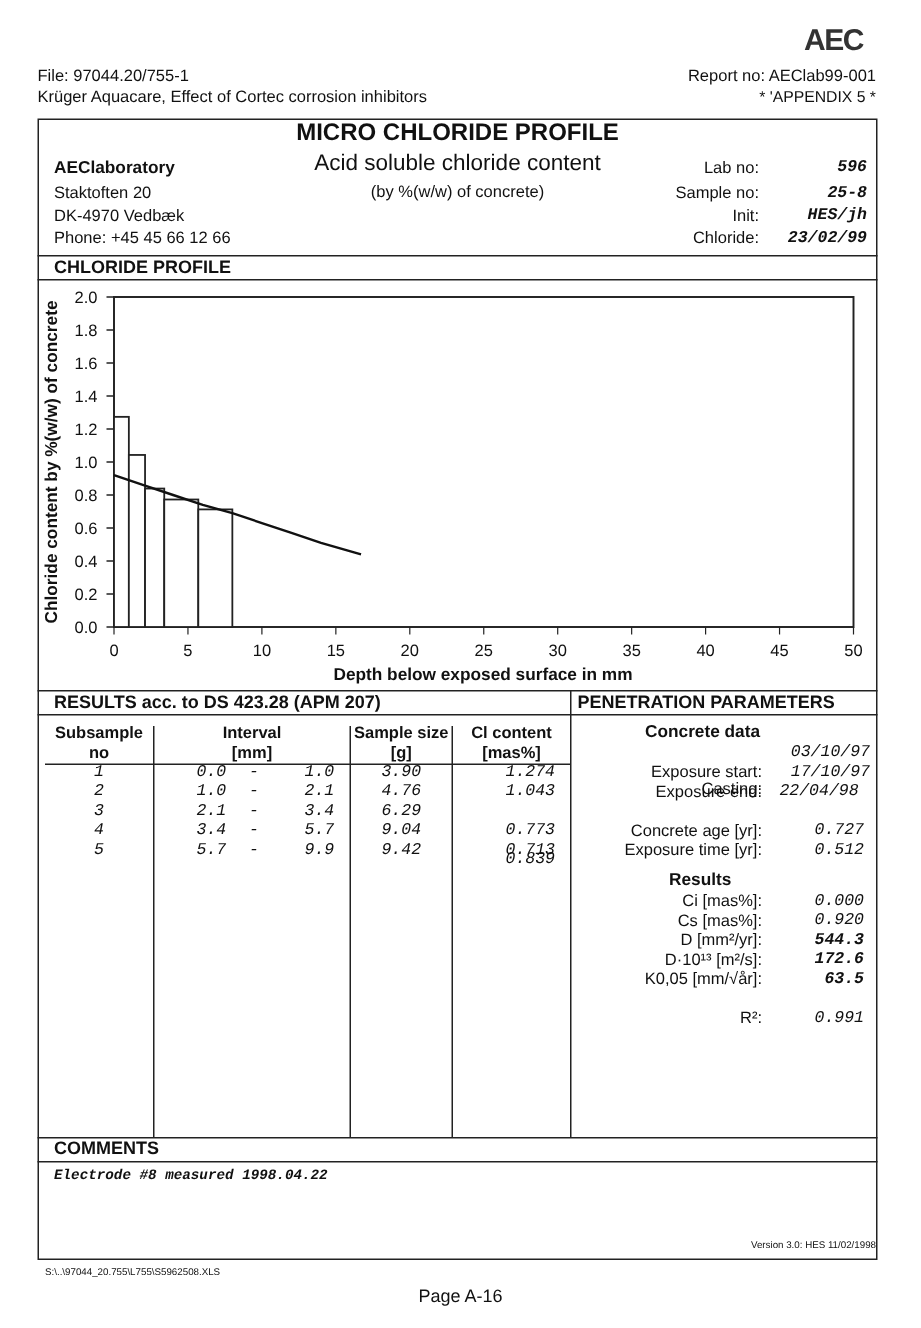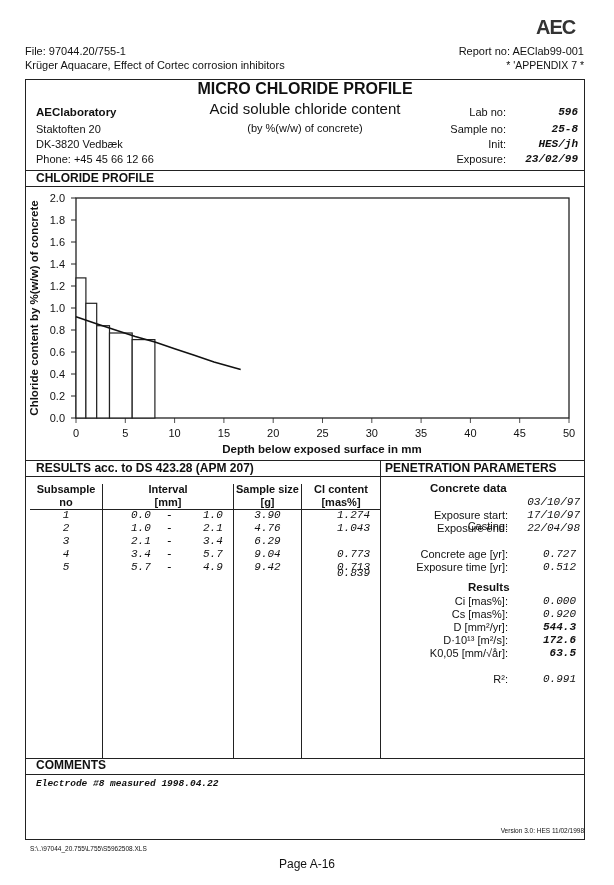--- a/index.html
+++ b/index.html
@@ -17,40 +17,40 @@
   .tbl-cell { position:absolute; font-size:11px; line-height:12.5px; }
   svg text { font-family:"Liberation Sans", sans-serif; }
 </style>
 </head>
 <body>
 
 <div class="abs logo" style="left:536px; top:16px;">AEC</div>
 <div class="abs" style="left:25px; top:45px; font-size:11px;">File: 97044.20/755-1</div>
 <div class="abs" style="left:25px; top:59px; font-size:11px;">Krüger Aquacare, Effect of Cortec corrosion inhibitors</div>
 <div class="abs right" style="right:30px; top:45px; font-size:11px;">Report no: AEClab99-001</div>
-<div class="abs right" style="right:30px; top:59px; font-size:10.5px;">* 'APPENDIX 7 *</div>
+<div class="abs right" style="right:30px; top:59px; font-size:10.5px;">* 'APPENDIX 5 *</div>
 
 <div class="frame"></div>
 
 <div class="abs center bold" style="left:25px; width:560px; top:80px; font-size:16px;">MICRO CHLORIDE PROFILE</div>
 <div class="abs center" style="left:25px; width:560px; top:100px; font-size:15px;">Acid soluble chloride content</div>
 <div class="abs center" style="left:25px; width:560px; top:122px; font-size:11px;">(by %(w/w) of concrete)</div>
 
 <div class="abs bold" style="left:36px; top:106px; font-size:11.5px;">AEClaboratory</div>
 <div class="abs" style="left:36px; top:123px; font-size:11px;">Staktoften 20</div>
-<div class="abs" style="left:36px; top:138px; font-size:11px;">DK-3820 Vedbæk</div>
+<div class="abs" style="left:36px; top:138px; font-size:11px;">DK-4970 Vedbæk</div>
 <div class="abs" style="left:36px; top:153px; font-size:11px;">Phone: +45 45 66 12 66</div>
 
 <div class="abs right" style="left:420px; width:86px; top:106px; font-size:11px;">Lab no:</div>
 <div class="abs right mono bold" style="left:510px; width:68px; top:106px; font-size:11px;">596</div>
 <div class="abs right" style="left:420px; width:86px; top:123px; font-size:11px;">Sample no:</div>
 <div class="abs right mono bold" style="left:510px; width:68px; top:123px; font-size:11px;">25-8</div>
 <div class="abs right" style="left:420px; width:86px; top:138px; font-size:11px;">Init:</div>
 <div class="abs right mono bold" style="left:510px; width:68px; top:138px; font-size:11px;">HES/jh</div>
-<div class="abs right" style="left:420px; width:86px; top:153px; font-size:11px;">Exposure:</div>
+<div class="abs right" style="left:420px; width:86px; top:153px; font-size:11px;">Chloride:</div>
 <div class="abs right mono bold" style="left:510px; width:68px; top:153px; font-size:11px;">23/02/99</div>
 
 <div class="hline" style="left:25px; width:560px; top:170px;"></div>
 <div class="section-bar" style="left:36px; top:170px;">CHLORIDE PROFILE</div>
 <div class="hline" style="left:25px; width:560px; top:186px;"></div>
 
 <svg class="abs" style="left:25px; top:187px;" width="560" height="272" viewBox="0 0 560 272">
 
   <rect x="51" y="11" width="493" height="220" fill="none" stroke="#222" stroke-width="1.3"></rect>
 
@@ -178,40 +178,40 @@
   <div class="tbl-cell mono" style="left:131px; top:548px;">3.4</div>
   <div class="tbl-cell mono" style="left:166px; top:548px;">-</div>
   <div class="tbl-cell mono" style="left:203px; top:548px;">5.7</div>
   <div class="tbl-cell center mono" style="left:234px; width:67px; top:548px;">9.04</div>
   <div class="tbl-cell right mono" style="left:302px; width:68px; top:548px;">0.773</div>
 </div>
 <div>
   <div class="tbl-cell center mono" style="left:30px; width:72px; top:561px;">5</div>
   <div class="tbl-cell mono" style="left:131px; top:561px;">5.7</div>
   <div class="tbl-cell mono" style="left:166px; top:561px;">-</div>
-  <div class="tbl-cell mono" style="left:203px; top:561px;">4.9</div>
+  <div class="tbl-cell mono" style="left:203px; top:561px;">9.9</div>
   <div class="tbl-cell center mono" style="left:234px; width:67px; top:561px;">9.42</div>
   <div class="tbl-cell right mono" style="left:302px; width:68px; top:561px;">0.713</div>
 </div>
 
 <div class="abs bold" style="left:430px; top:482px; font-size:11.5px;">Concrete data</div>
 
 <div class="abs right" style="left:385px; width:123px; top:496px; font-size:11px;margin-top:24px;">Casting:</div>
 <div class="abs right mono" style="left:512px; width:68px; top:496px; font-size:11px;">03/10/97</div>
 <div class="abs right" style="left:385px; width:123px; top:509px; font-size:11px;">Exposure start:</div>
 <div class="abs right mono" style="left:512px; width:68px; top:509px; font-size:11px;">17/10/97</div>
 <div class="abs right" style="left:385px; width:123px; top:522px; font-size:11px;">Exposure end:</div>
-<div class="abs right mono" style="left:512px; width:68px; top:522px; font-size:11px;">22/04/98</div>
+<div class="abs right mono" style="left:512px; width:68px; top:522px; font-size:11px;text-align:center;">22/04/98</div>
 
 <div class="abs right" style="left:385px; width:123px; top:548px; font-size:11px;">Concrete age [yr]:</div>
 <div class="abs right mono" style="left:512px; width:64px; top:548px; font-size:11px;">0.727</div>
 <div class="abs right" style="left:385px; width:123px; top:561px; font-size:11px;">Exposure time [yr]:</div>
 <div class="abs right mono" style="left:512px; width:64px; top:561px; font-size:11px;">0.512</div>
 
-<div class="abs bold" style="left:446px; top:581px; font-size:11.5px;margin-left:22px;">Results</div>
+<div class="abs bold" style="left:446px; top:581px; font-size:11.5px;">Results</div>
 
 <div class="abs right" style="left:385px; width:123px; top:595px; font-size:11px;">Ci [mas%]:</div>
 <div class="abs right mono" style="left:512px; width:64px; top:595px; font-size:11px;">0.000</div>
 <div class="abs right" style="left:385px; width:123px; top:608px; font-size:11px;">Cs [mas%]:</div>
 <div class="abs right mono" style="left:512px; width:64px; top:608px; font-size:11px;">0.920</div>
 <div class="abs right" style="left:385px; width:123px; top:621px; font-size:11px;">D [mm²/yr]:</div>
 <div class="abs right mono bold" style="left:512px; width:64px; top:621px; font-size:11px;">544.3</div>
 <div class="abs right" style="left:385px; width:123px; top:634px; font-size:11px;">D·10¹³ [m²/s]:</div>
 <div class="abs right mono bold" style="left:512px; width:64px; top:634px; font-size:11px;">172.6</div>
 <div class="abs right" style="left:385px; width:123px; top:647px; font-size:11px;">K0,05 [mm/√år]:</div>

